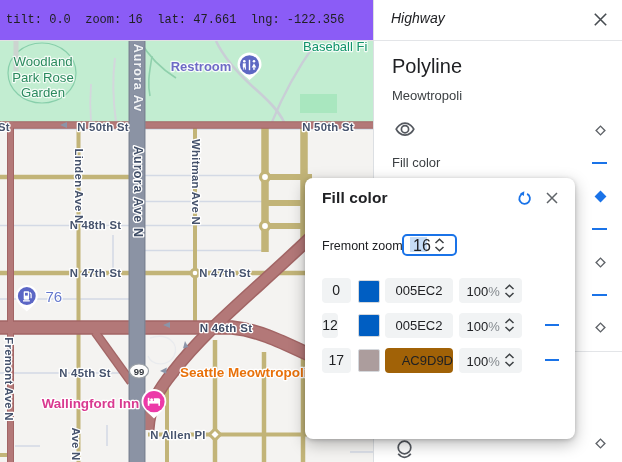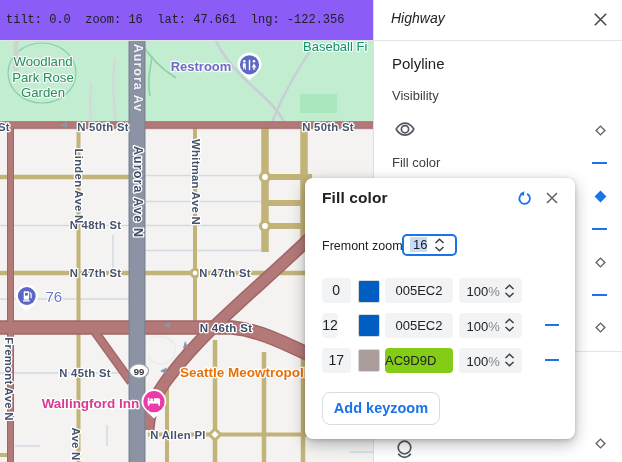--- a/index.html
+++ b/index.html
@@ -224,23 +224,23 @@
 <div class="abs" style="left:373px;top:0;width:249px;height:462px;background:#fff;border-left:1px solid #dcdfe3;box-sizing:border-box;">
 
   <div class="abs" style="left:17px;top:10px;font-size:14px;color:#202124;font-style:italic;">Highway</div>
 
   <svg class="abs" style="left:218px;top:11px;" width="17" height="17" viewBox="0 0 17 17">
     <path d="M2.8,2.8 L14.2,14.2 M14.2,2.8 L2.8,14.2" stroke="#474c51" stroke-width="1.6" fill="none"></path>
   </svg>
 
   <div class="abs" style="left:0;top:40px;width:249px;height:1px;background:#e3e5e8;"></div>
 
-  <div class="abs" style="left:18px;top:55px;font-size:15px;color:#202124;">Polyline</div>
-
-  <div class="abs" style="left:18px;top:88px;font-size:13px;color:#3c4043;">Visibility</div>
+  <div class="abs" style="left:18px;top:55px;font-size:20px;color:#202124;">Polyline</div>
+
+  <div class="abs" style="left:18px;top:88px;font-size:13px;color:#3c4043;">Meowtropoli</div>
 
   <svg class="abs" style="left:21px;top:121px;" width="20" height="17" viewBox="0 0 20 17">
     <path d="M10,2.2 C5.5,2.2 2.2,6 1.2,8.2 C2.2,10.4 5.5,14.2 10,14.2 C14.5,14.2 17.8,10.4 18.8,8.2 C17.8,6 14.5,2.2 10,2.2 Z" fill="none" stroke="#54585f" stroke-width="1.7"></path>
     <circle cx="10" cy="8.2" r="3.6" fill="none" stroke="#54585f" stroke-width="1.7"></circle>
   </svg>
 
   <div class="abs" style="left:18px;top:155px;font-size:13px;color:#3c4043;">Fill color</div>
 
   <svg class="abs" style="left:220px;top:124px;" width="13" height="13" viewBox="0 0 13 13">
     <rect x="3.4" y="3.4" width="6.2" height="6.2" transform="rotate(45 6.5 6.5)" fill="none" stroke="#5f6368" stroke-width="1.4"></rect>
@@ -286,21 +286,21 @@
   </svg>
 
   <svg class="abs" style="left:241px;top:14px;" width="12" height="12" viewBox="0 0 12 12">
     <path d="M1,1 L11,11 M11,1 L1,11" stroke="#5f6368" stroke-width="1.5" fill="none"></path>
   </svg>
 
   <div class="abs" style="left:17px;top:61px;font-size:12.5px;color:#202124;">Fremont zoom</div>
 
   <div class="abs" style="left:97px;top:56px;width:51px;height:18px;border:2px solid #1a73e8;border-radius:5px;">
     <div class="abs" style="left:6px;top:1px;width:17px;height:15px;background:#c7ddf6;"></div>
-    <div class="abs" style="left:9px;top:1px;font-size:13px;color:#202124;">16</div>
+    <div class="abs" style="left:9px;top:1px;font-size:16px;color:#202124;">16</div>
     <svg class="abs" style="left:29px;top:1px;" width="13" height="16" viewBox="0 0 13 16">
       <path d="M2.5,6 L6.5,2.2 L10.5,6" fill="none" stroke="#3c4043" stroke-width="1.5"></path>
       <path d="M2.5,10 L6.5,13.8 L10.5,10" fill="none" stroke="#3c4043" stroke-width="1.5"></path>
     </svg>
   </div>
 
   <div class="abs" style="left:17px;top:100px;width:28.5px;height:25px;background:#f1f3f4;border-radius:4px;text-align:center;font-size:14px;color:#202124;line-height:25px;">0</div>
   <div class="abs" style="left:53px;top:101.5px;width:20px;height:21px;background:#005EC2;border:1px solid #d5d8dc;border-radius:2px;"></div>
   <div class="abs" style="left:80px;top:100px;width:68px;height:25px;background:#f1f3f4;border-radius:4px;text-align:center;font-size:13px;color:#202124;line-height:25px;">005EC2</div>
   <div class="abs" style="left:153.5px;top:100px;width:63.5px;height:25px;background:#f1f3f4;border-radius:4px;line-height:25px;">
@@ -318,26 +318,25 @@
     <span style="margin-left:8px;font-size:13px;color:#202124;">100</span><span style="font-size:13px;color:#868b90;">%</span>
     <svg class="abs" style="left:44px;top:4.5px;" width="13" height="16" viewBox="0 0 13 16">
       <path d="M2.5,6 L6.5,2.2 L10.5,6" fill="none" stroke="#3c4043" stroke-width="1.5"></path>
       <path d="M2.5,10 L6.5,13.8 L10.5,10" fill="none" stroke="#3c4043" stroke-width="1.5"></path>
     </svg>
   </div>
   <div class="abs" style="left:240px;top:146px;width:14px;height:2.2px;background:#1a73e8;"></div>
 
   <div class="abs" style="left:17px;top:169.5px;width:28.5px;height:25px;background:#f1f3f4;border-radius:4px;text-align:center;font-size:14px;color:#202124;line-height:25px;">17</div>
   <div class="abs" style="left:53px;top:171px;width:20px;height:21px;background:#AC9D9D;border:1px solid #d5d8dc;border-radius:2px;"></div>
-  <div class="abs" style="left:80px;top:169.5px;width:68px;height:25px;background:#84cc16;border-radius:4px;text-align:left;font-size:13px;color:#202124;line-height:25px;">AC9D9D</div>
+  <div class="abs" style="left:80px;top:169.5px;width:68px;height:25px;background:#a16207;border-radius:4px;text-align:right;font-size:13px;color:#202124;line-height:25px;">AC9D9D</div>
   <div class="abs" style="left:153.5px;top:169.5px;width:63.5px;height:25px;background:#f1f3f4;border-radius:4px;line-height:25px;">
     <span style="margin-left:8px;font-size:13px;color:#202124;">100</span><span style="font-size:13px;color:#868b90;">%</span>
     <svg class="abs" style="left:44px;top:4.5px;" width="13" height="16" viewBox="0 0 13 16">
       <path d="M2.5,6 L6.5,2.2 L10.5,6" fill="none" stroke="#3c4043" stroke-width="1.5"></path>
       <path d="M2.5,10 L6.5,13.8 L10.5,10" fill="none" stroke="#3c4043" stroke-width="1.5"></path>
     </svg>
   </div>
   <div class="abs" style="left:240px;top:181px;width:14px;height:2.2px;background:#1a73e8;"></div>
 
-  <div class="abs" style="left:17px;top:214px;width:116px;height:31px;border:1px solid #dadce0;border-radius:8px;text-align:center;line-height:31px;font-size:14.5px;font-weight:bold;color:#1a73e8;">Add keyzoom</div>
 </div>
 
 </div>
 
 </body></html>

